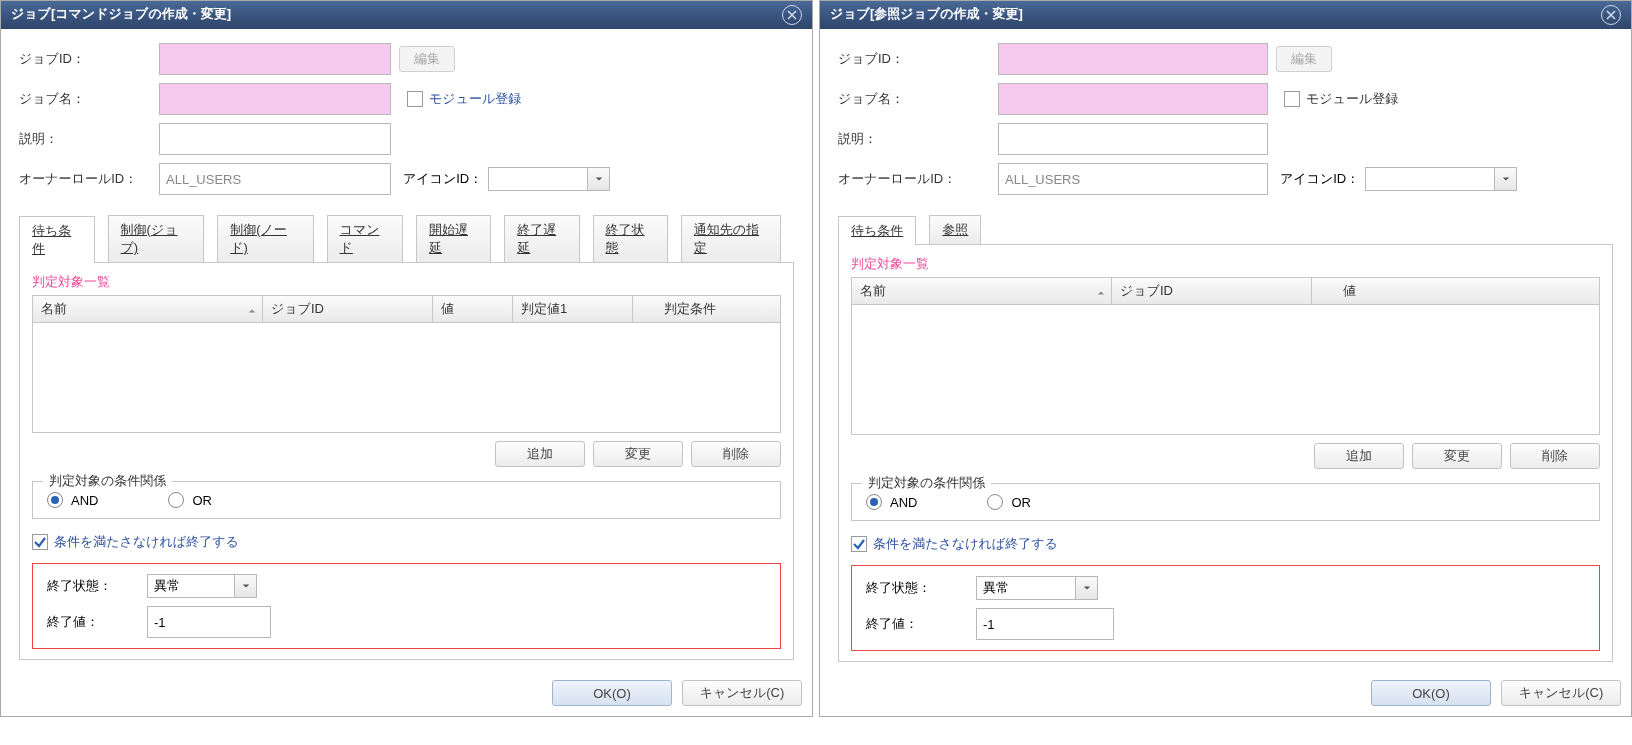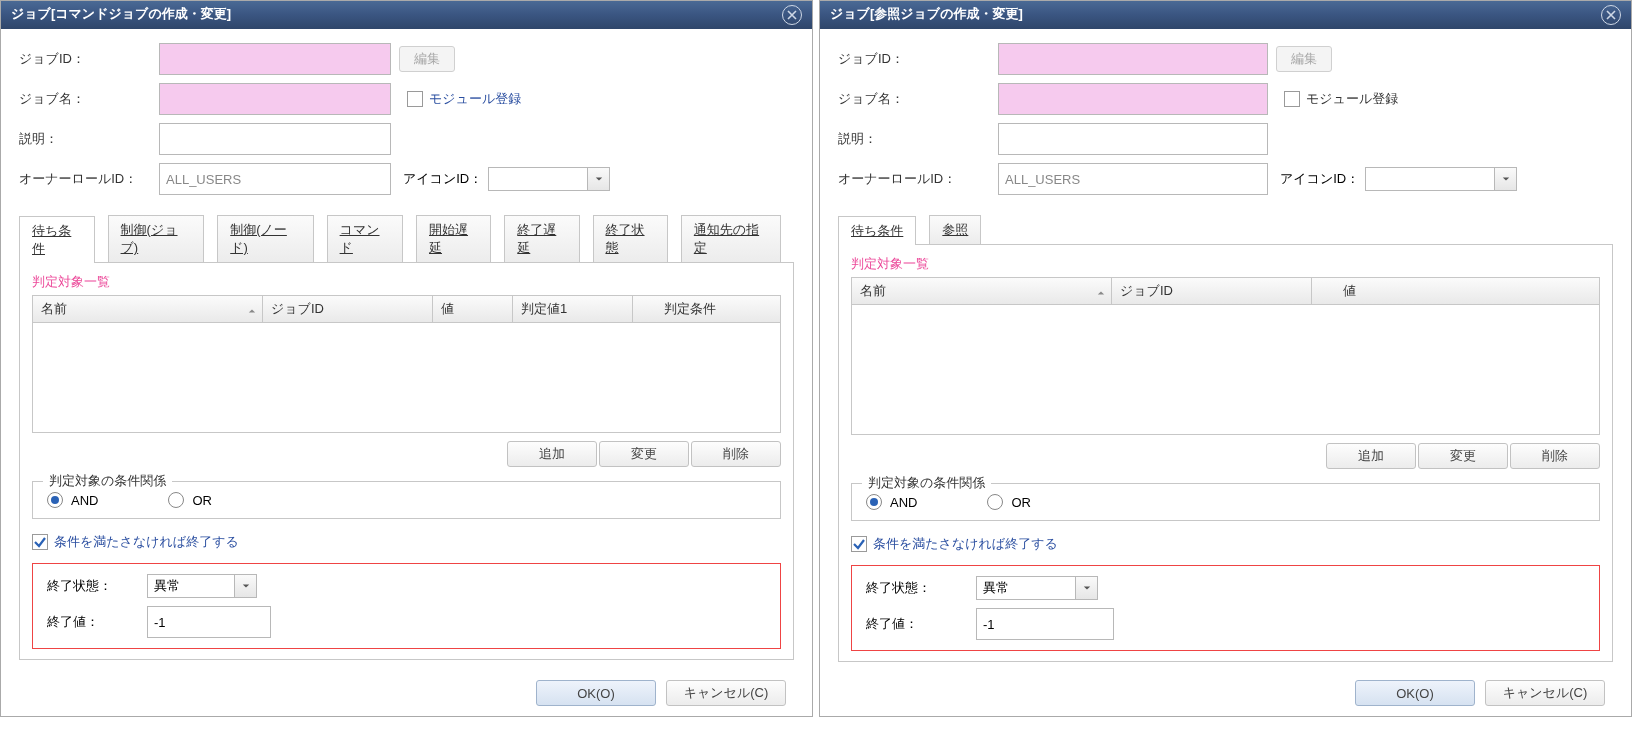--- a/index.html
+++ b/index.html
@@ -49,35 +49,35 @@
 .pane { border: 1px solid #c7c7c7; border-top: none; padding: 10px 12px; }
 .section-title { color: #ec4899; margin-bottom: 4px; }
 
 .table { border: 1px solid #c7c7c7; width: 100%; }
 .thead { display: flex; background: linear-gradient(to bottom,#fbfbfb,#e9e9e9); }
 .th { border-right: 1px solid #c7c7c7; padding: 4px 8px; color: #333; position: relative; }
 .th:last-child { border-right: none; margin-left: 23px; }
 .sort-icon { position: absolute; right: 6px; top: 7px; }
 .tbody { height: 110px; background: #fff; border-top: 1px solid #c7c7c7; }
 
-.btn-row { display: flex; justify-content: flex-end; gap: 2px; margin-top: 8px; }
+.btn-row { display: flex; justify-content: flex-end; gap: 8px; margin-top: 8px; }
 .btn-row .btn { width: 90px; text-align: center; }
 
 .groupbox { border: 1px solid #c7c7c7; padding: 10px 14px 10px 14px; margin-top: 14px; position: relative; }
 .group-legend { position: absolute; top: -10px; left: 10px; background: #fff; padding: 0 6px; color: #333; }
 .radio-row { display: flex; gap: 70px; align-items: center; }
 .radio { width: 16px; height: 16px; border: 1px solid #888; border-radius: 50%; display: inline-flex; align-items: center; justify-content: center; margin-right: 8px; }
 .radio.sel::after { content: ""; width: 8px; height: 8px; background: #2a62b6; border-radius: 50%; }
 
 .end-box { border: 1px solid #ef4444; padding: 10px 14px; margin-top: 12px; }
 .end-row { display: flex; align-items: center; margin-bottom: 8px; }
 .end-row:last-child { margin-bottom: 0; }
 .end-label { width: 100px; }
 
-.footer { display: flex; justify-content: flex-end; gap: 10px; padding: 10px 26px; }
+.footer { display: flex; justify-content: flex-end; gap: 10px; padding: 10px 10px; }
 .footer .btn { width: 120px; text-align: center; background: linear-gradient(to bottom,#eef3fb,#d6e2f1); border-color: #9fb3cc; }
 .footer .btn.cancel { background: linear-gradient(to bottom,#fdfdfd,#ececec); border-color: #c2c2c2; }
 </style>
 </head>
 <body>
 
 <div class="dialog">
   <div class="titlebar">
     <span>ジョブ[コマンドジョブの作成・変更]</span>
     <span class="close-icon">

